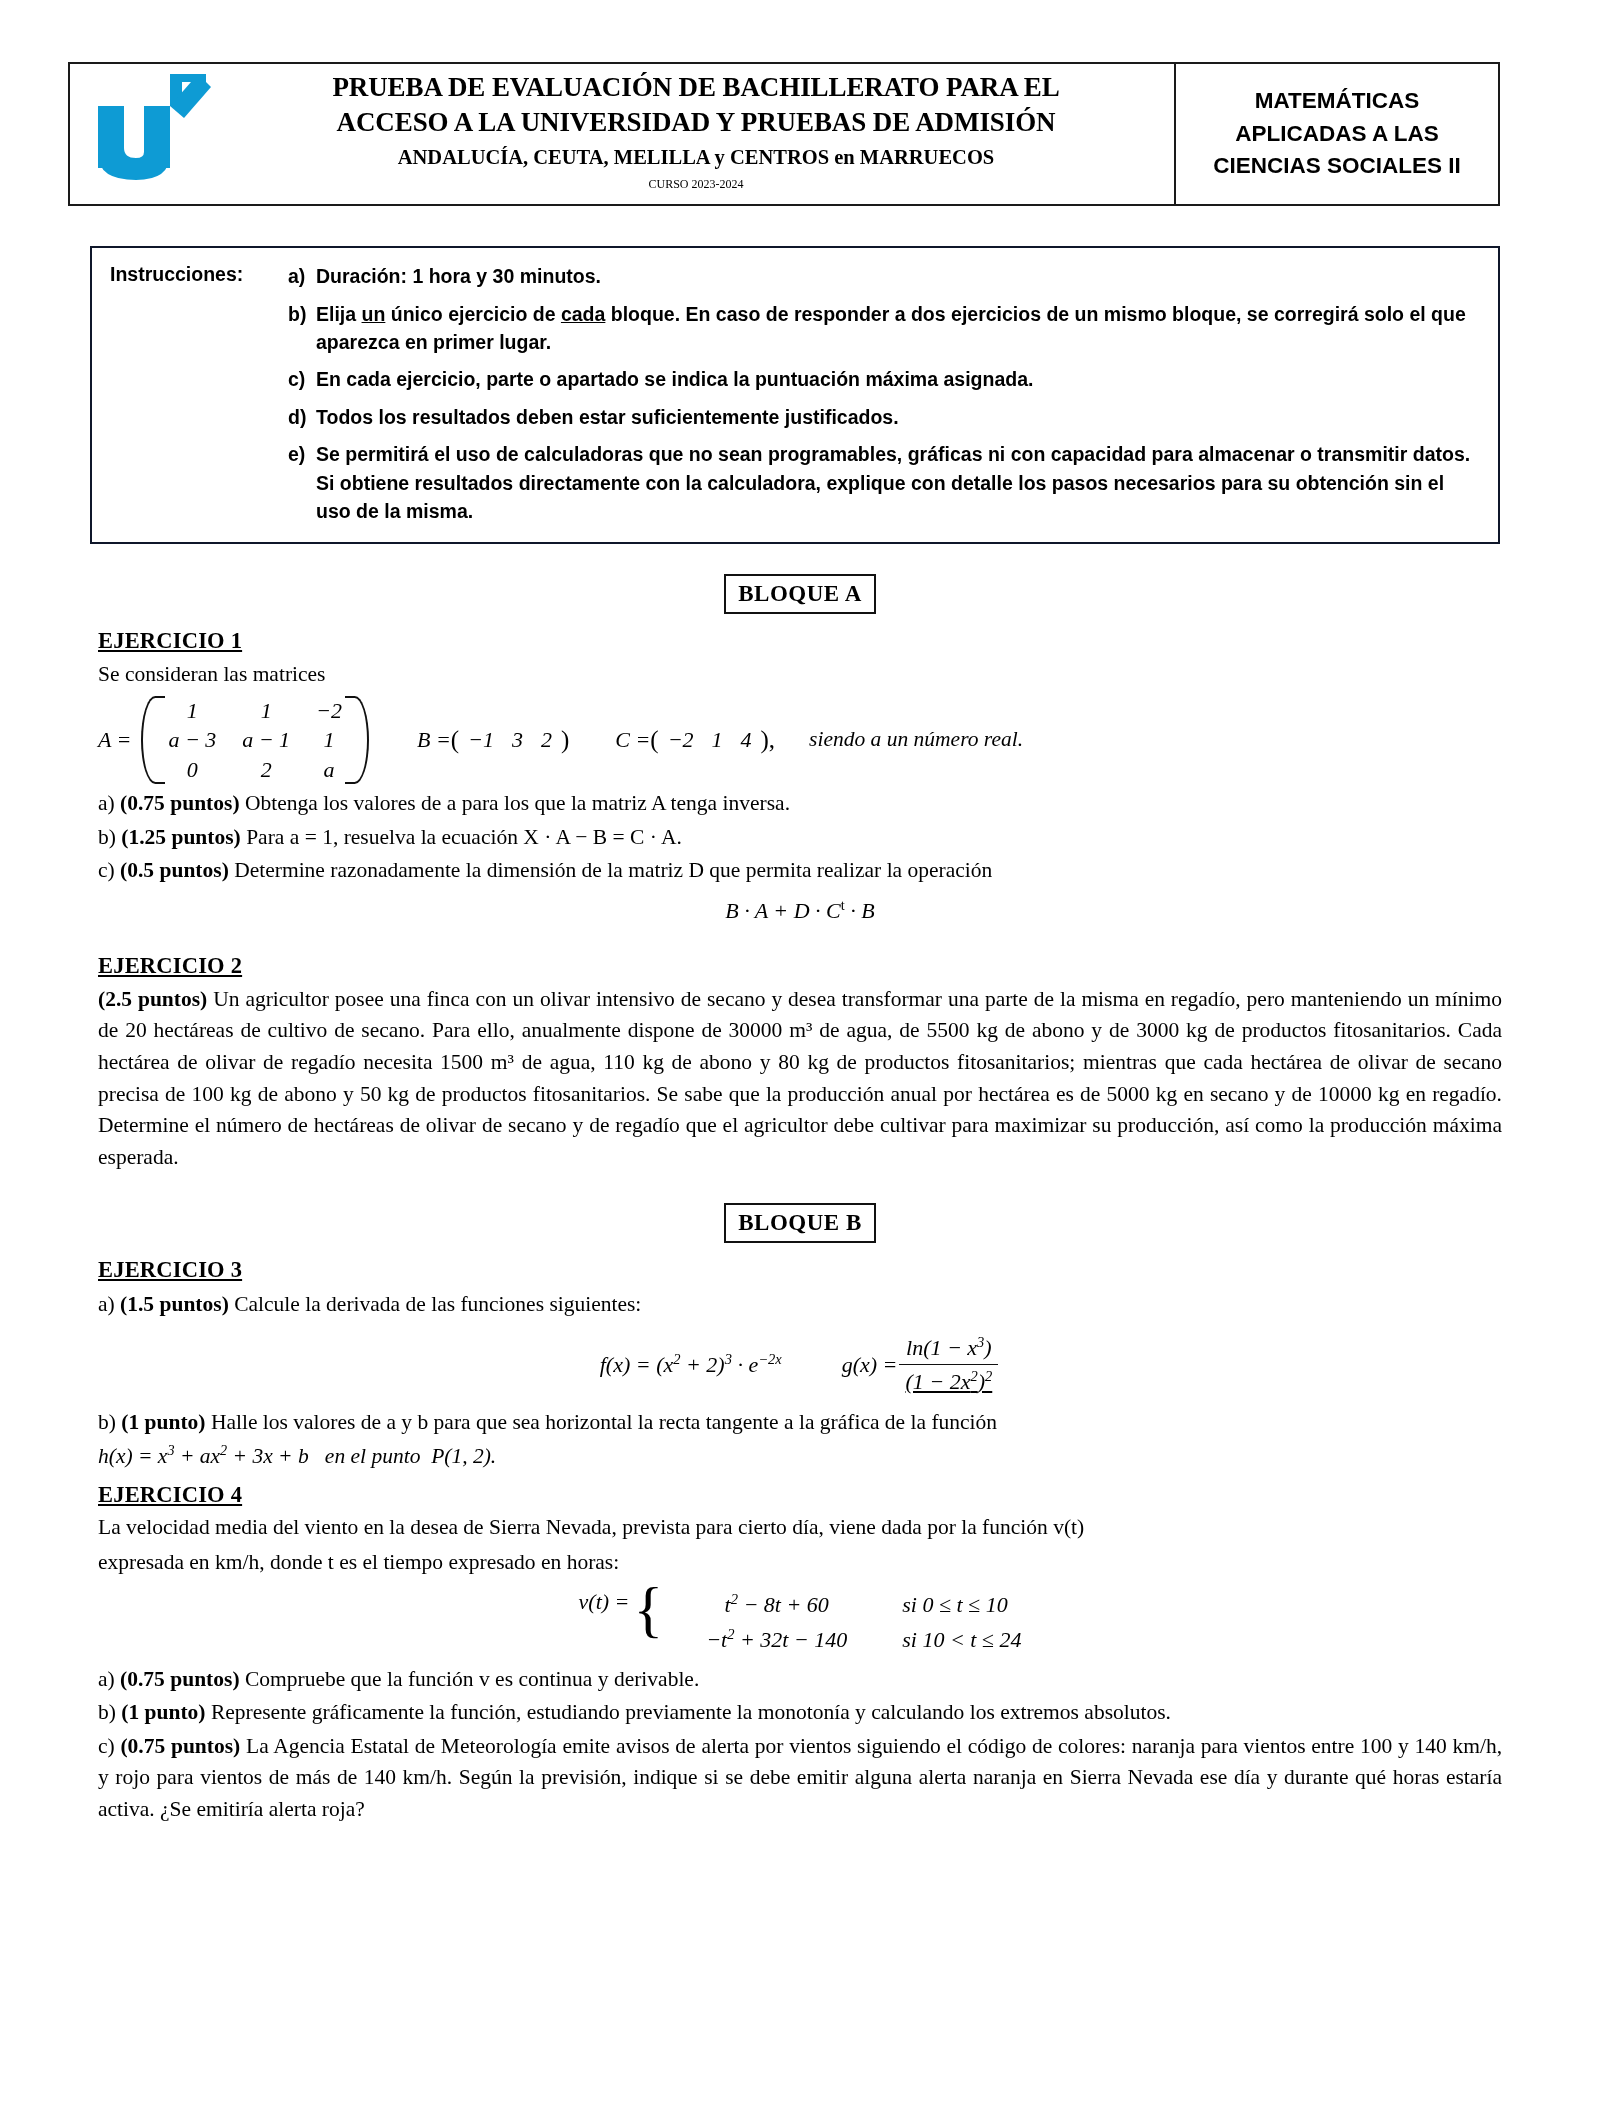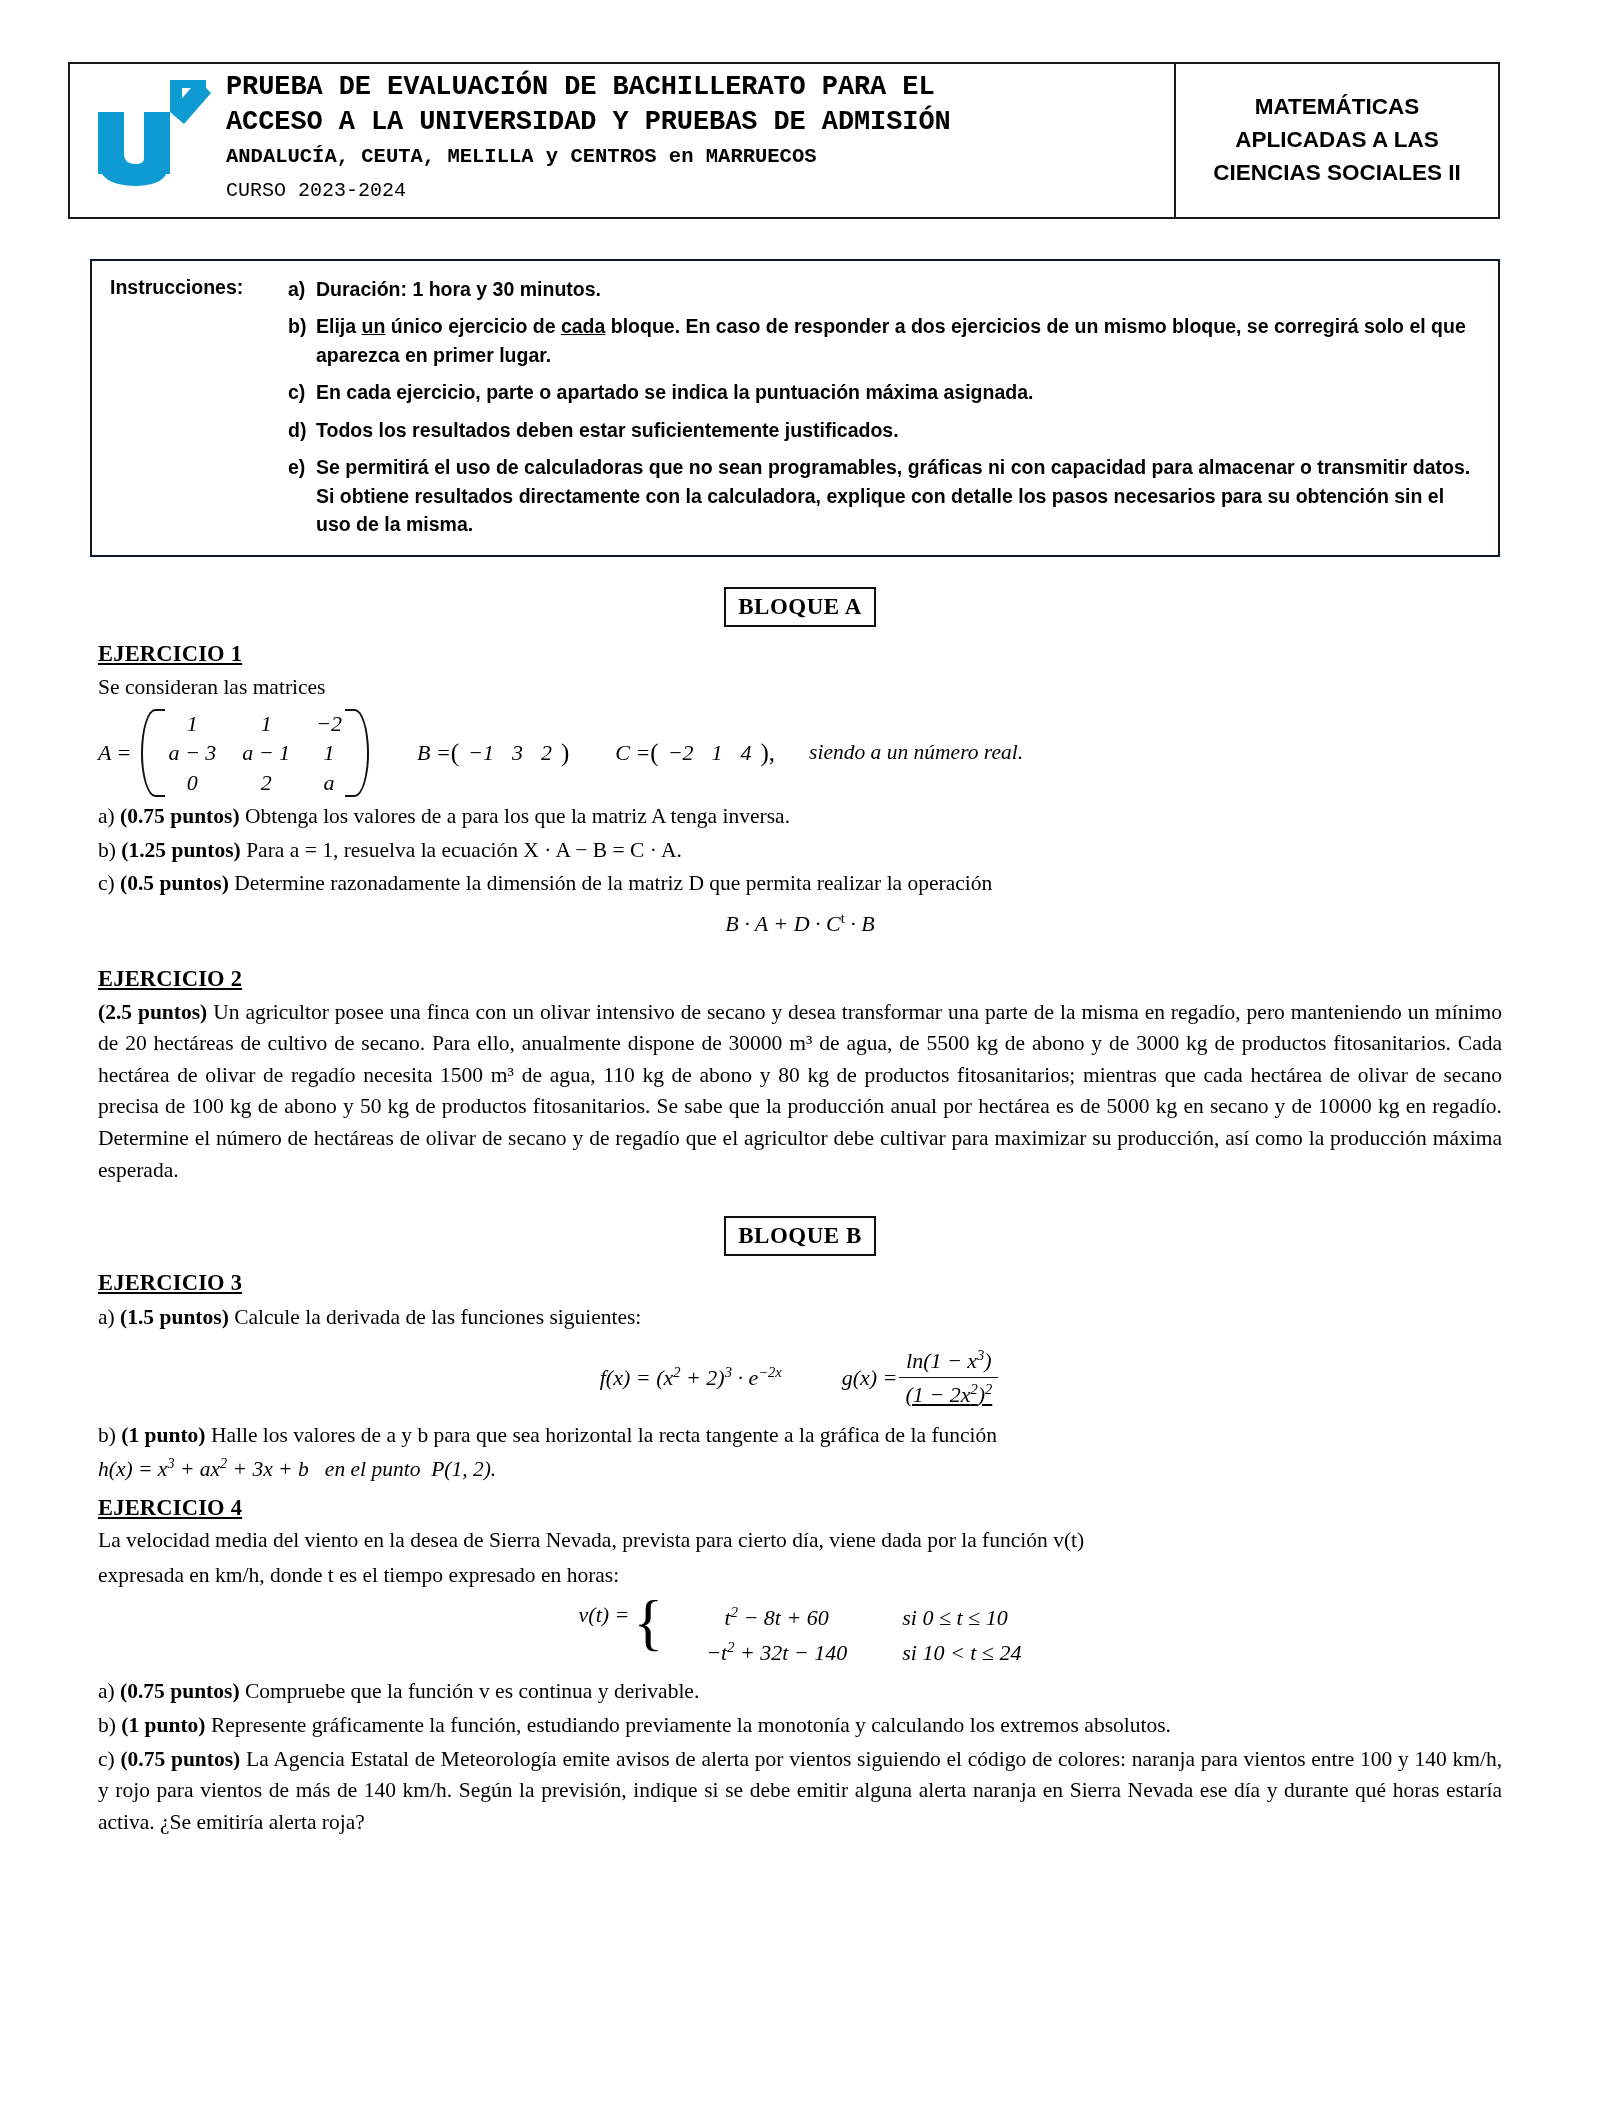--- a/index.html
+++ b/index.html
@@ -41,37 +41,38 @@
     width: 150px;
     min-width: 150px;
     display: flex;
     align-items: center;
     justify-content: center;
     padding-left: 6px;
   }
   .logo-svg { display:block; }
   .header-titles {
     flex: 1 1 auto;
-    font-family: Liberation Mono, monospace;
+    text-align: center;
+    font-family: Liberation Serif, serif;
     padding-right: 8px;
   }
   .ht-line1, .ht-line2 {
     font-size: 27px;
     font-weight: bold;
     line-height: 1.28;
     letter-spacing: -0.1px;
   }
   .ht-line3 {
     font-size: 20.5px;
     font-weight: bold;
     line-height: 1.5;
     margin-top: 3px;
   }
   .ht-line4 {
-    font-size: 20px;
+    font-size: 12px;
     font-weight: normal;
     line-height: 1.6;
     margin-top: 2px;
   }
   .header-right {
     width: 310px;
     min-width: 310px;
     display: flex;
     flex-direction: column;
     align-items: center;

